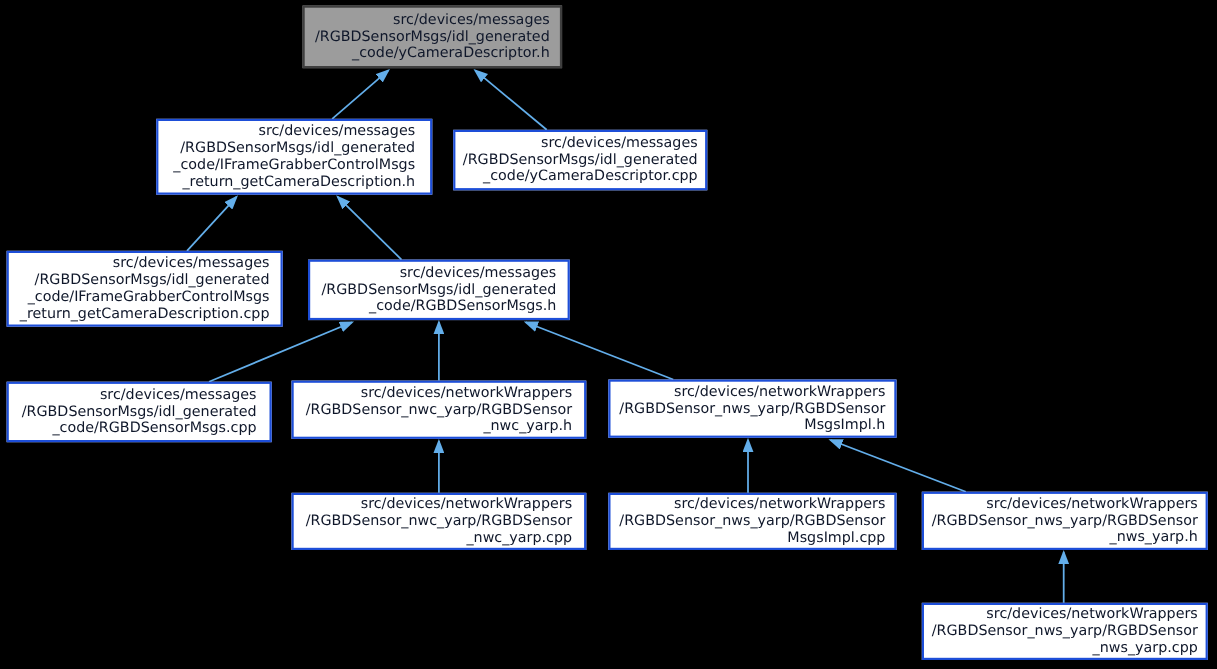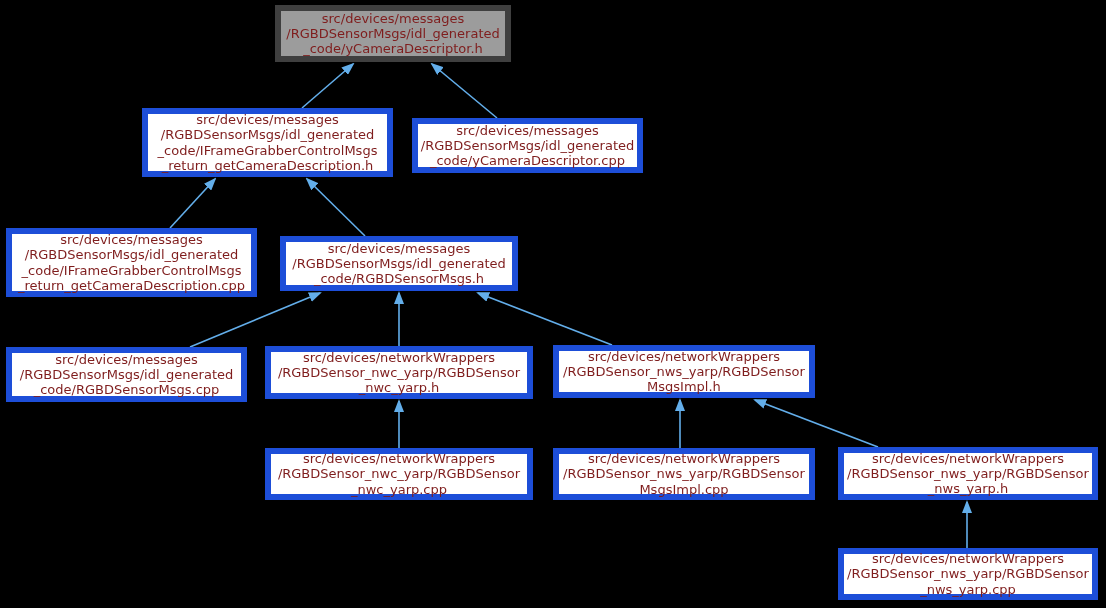--- a/index.html
+++ b/index.html
@@ -18,28 +18,28 @@
   #edge-layer {
     position: absolute;
     left: 0; top: 0;
     width: 1106px; height: 608px;
     pointer-events: none;
   }
   .node {
     position: absolute;
     box-sizing: border-box;
     background: #ffffff;
-    border: 6px solid #1d4ed8;
-    color: #7f1d1d;
+    border: 2px solid #1d4ed8;
+    color: #0f172a;
     font-size: 13px;
     line-height: 15.2px;
     display: flex;
     align-items: center;
     justify-content: center;
-    text-align: center;
+    text-align: right;
     white-space: pre-line;
     cursor: pointer;
   }
   .node.highlight {
     background: #9c9c9c;
     border-color: #3f3f3f;
   }
 </style>
 </head>
 <body>

